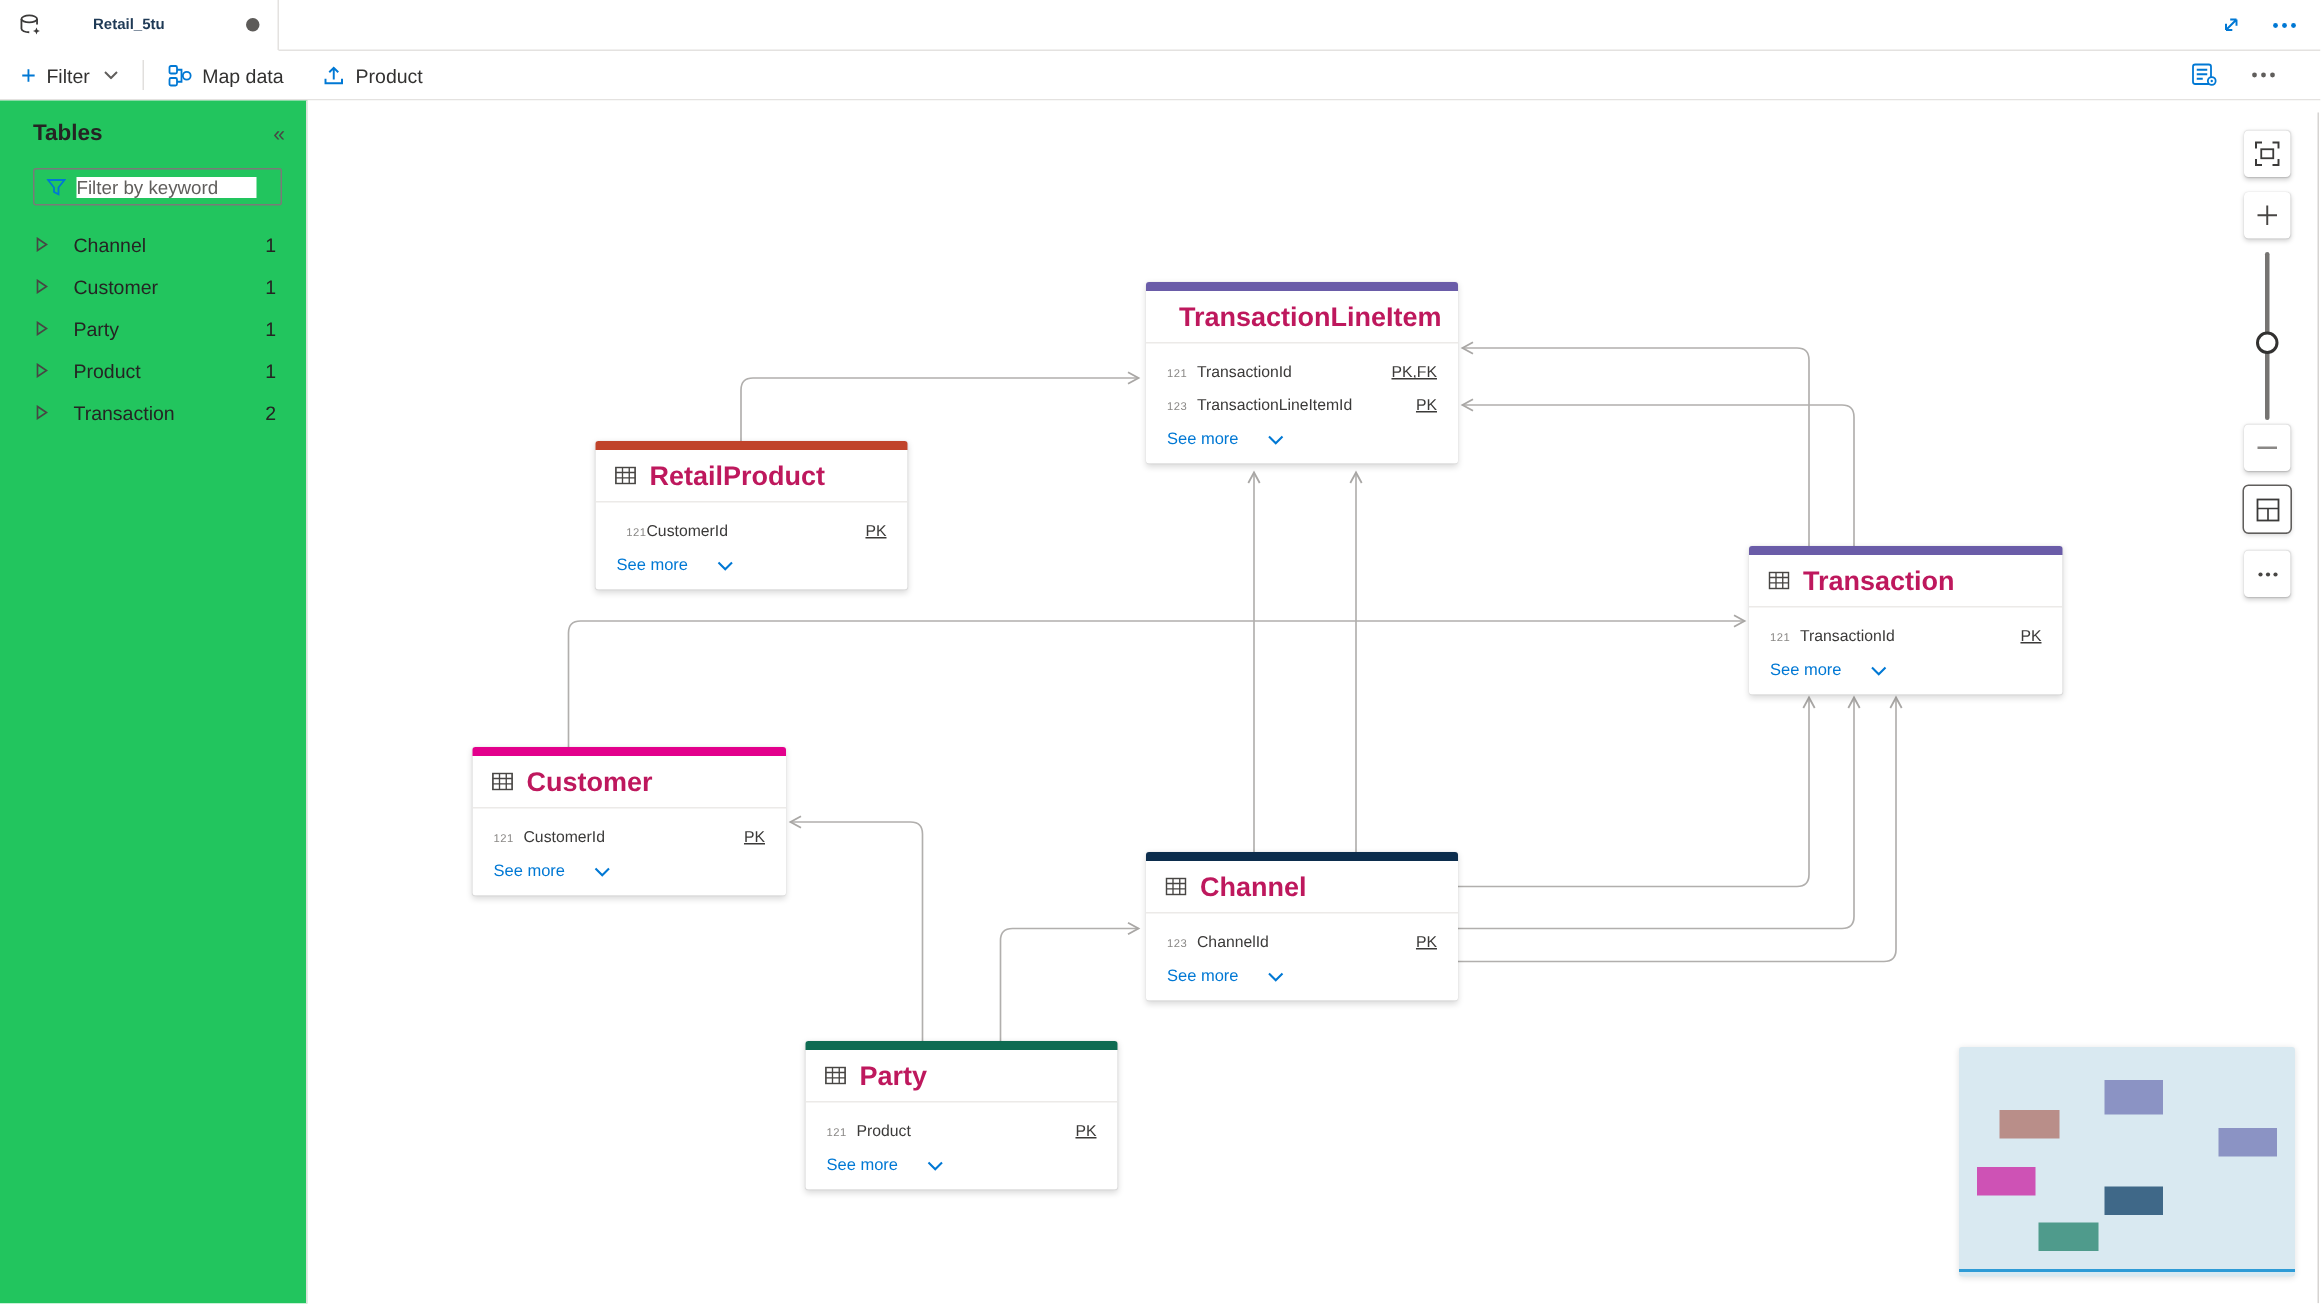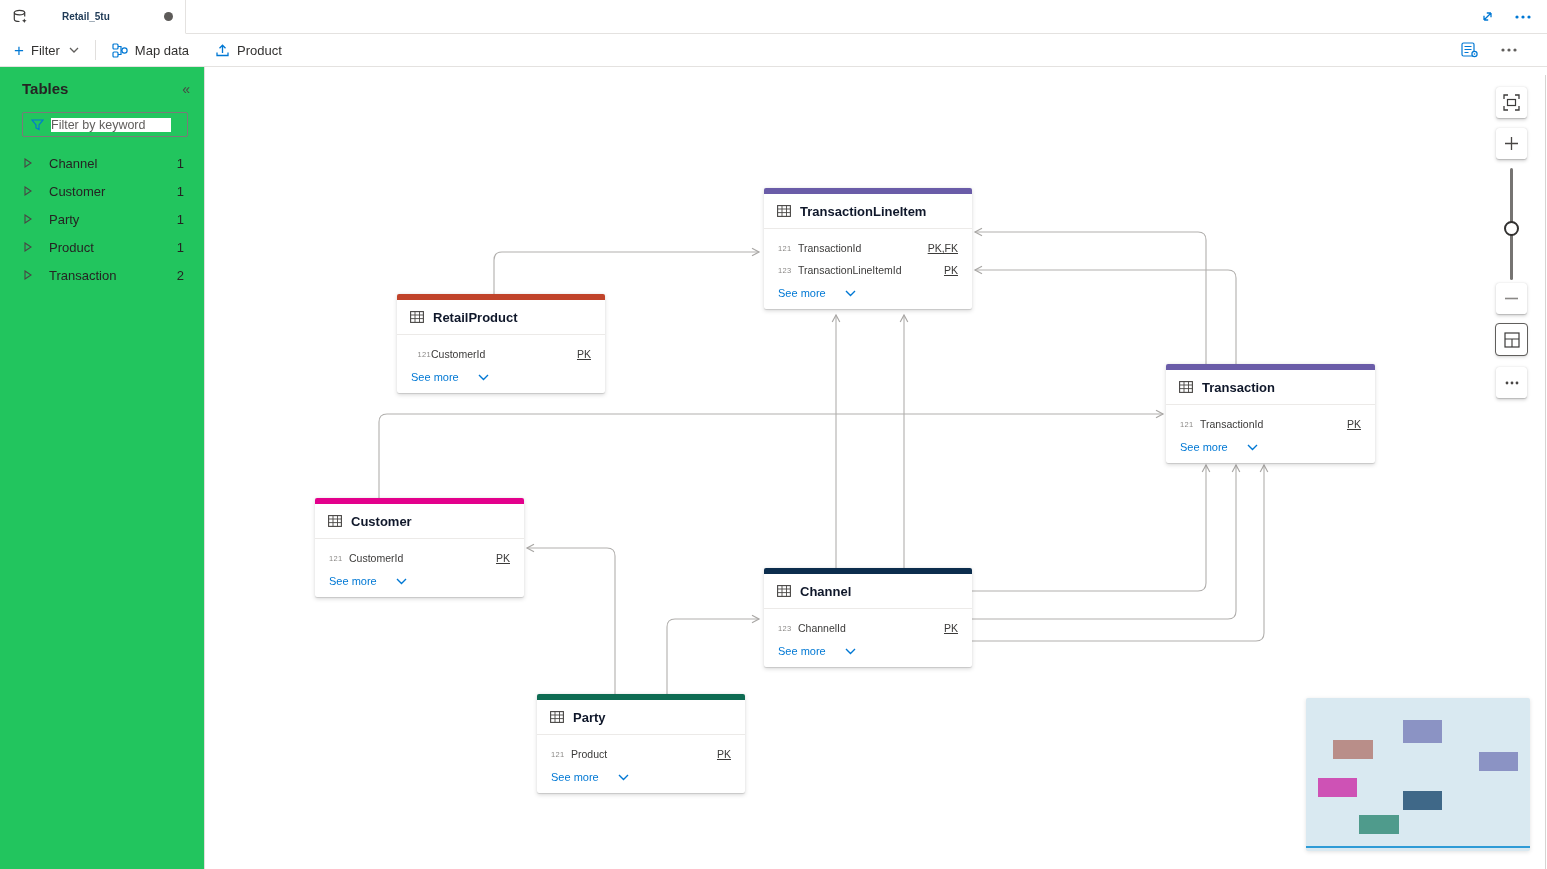--- a/index.html
+++ b/index.html
@@ -42,21 +42,21 @@
   
   .canvas { position:relative; flex:1; background:#fff; overflow:hidden; }
   .wires { position:absolute; left:0; top:0; }
   .right-edge { position:absolute; right:1px; top:8px; bottom:0; width:1px; background:#d6d4d2; }
 
   
   .entity { position:absolute; width:208px; background:#fff; border-radius:2px;
             box-shadow:0 0.3px 0.9px rgba(0,0,0,.12), 0 1.8px 4.2px rgba(0,0,0,.15); }
   .topbar { height:6px; border-radius:2px 2px 0 0; }
   .ehead { display:flex; align-items:center; gap:9px; height:35px; padding:0 13px; border-bottom:1px solid #eceae8; }
-  .etitle { font-size:13px; font-weight:700; color:#0f172a; }
+  .etitle { font-size:18px; font-weight:700; color:#be185d; }
   .efields { padding-top:8px; }
   .efield { display:flex; align-items:center; height:22px; padding:0 14px; font-size:10.5px; color:#3b3a39; }
   .ftype { width:20px; font-size:7.5px; color:#8a8886; letter-spacing:.3px; }
   .fkeys { margin-left:auto;text-decoration:underline; }
   .see-more { display:flex; align-items:center; gap:19px; padding:6px 14px 10px; color:#0078d4; font-size:11px; }
 
   
   .zbtn { position:absolute; width:31px; height:31px; background:#fff; border-radius:3px;
           box-shadow:0 0.3px 0.9px rgba(0,0,0,.15), 0 1.6px 3.6px rgba(0,0,0,.18);
           display:flex; align-items:center; justify-content:center; }

